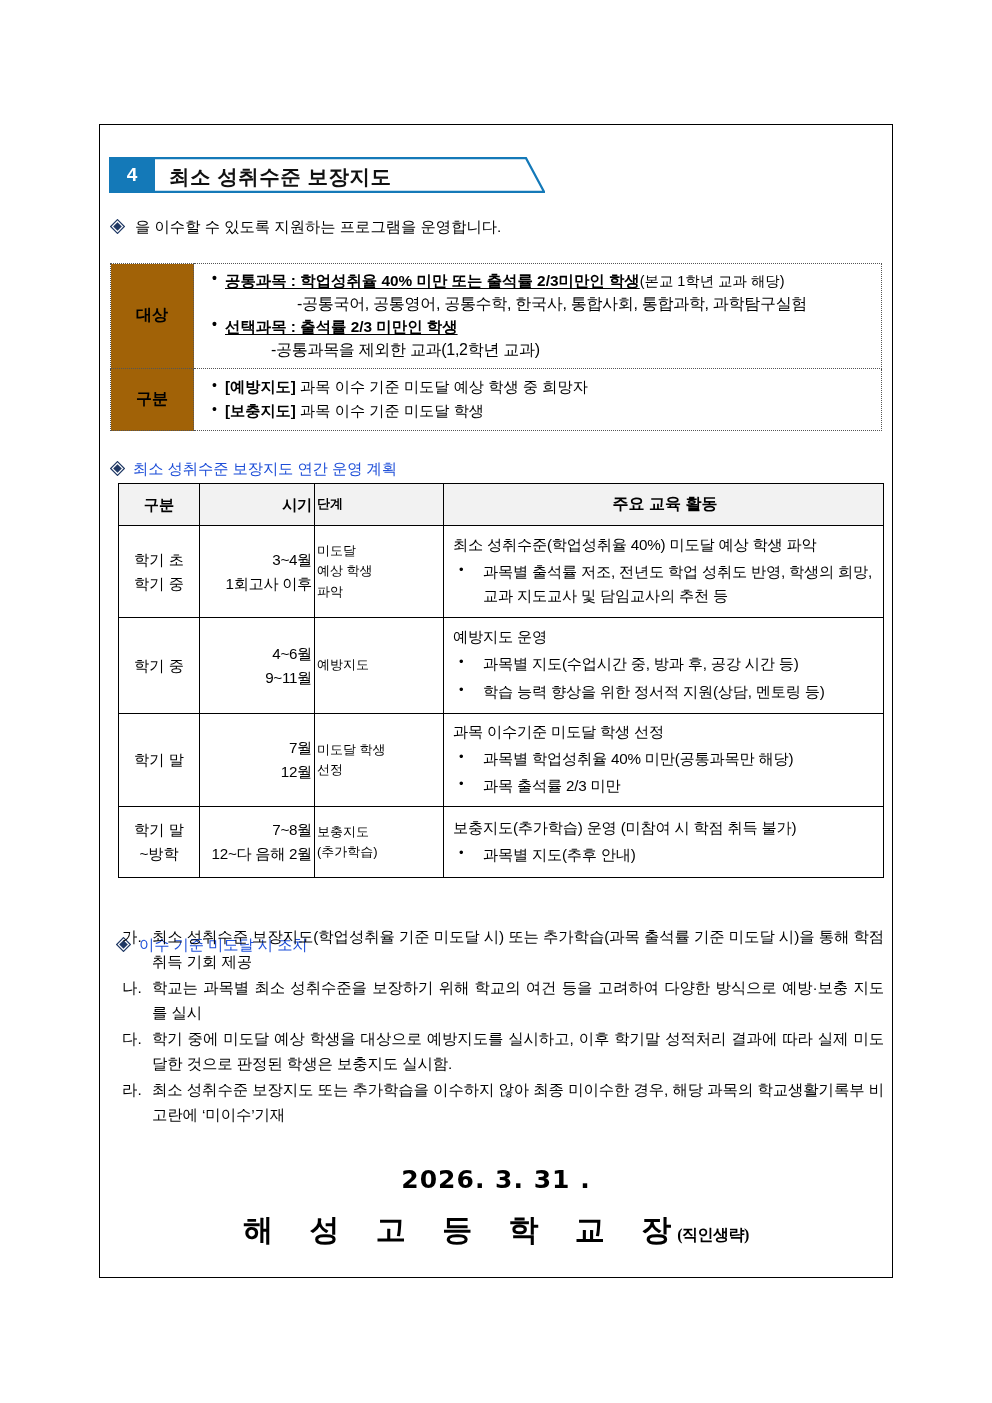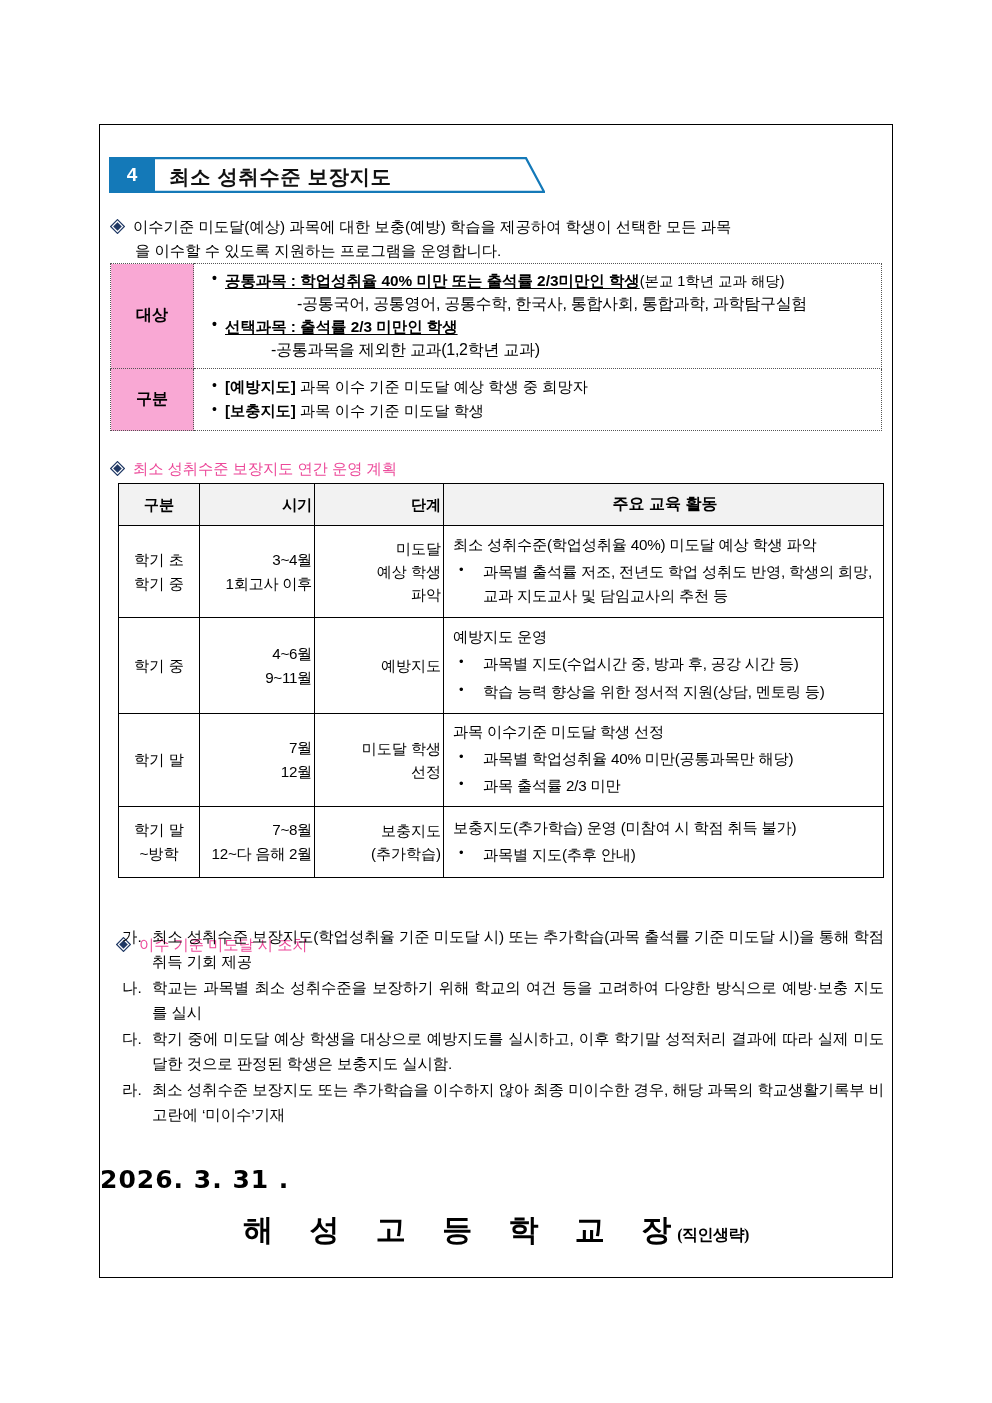--- a/index.html
+++ b/index.html
@@ -91,21 +91,21 @@
     width: 15px;
     height: 15px;
     margin-top: 4px;
     margin-right: 8px;
   }
   .dia svg { display: block; }
   .dia-text {
     font-size: 15.3px;
     line-height: 1.52;
     letter-spacing: -0.1px;
-    color: #ec4899;
+    color: #1d4ed8;
   }
 
   .intro {
     position: absolute;
     left: 10px;
     top: 90px;
     width: 772px;
     display: flex;
     align-items: flex-start;
   }
@@ -127,21 +127,21 @@
     border-collapse: collapse;
     table-layout: fixed;
   }
   .tbl1 td {
     border: 1.2px dotted #555555;
     vertical-align: middle;
     padding: 6px 17px;
   }
   .tbl1 .hd {
     width: 78px;
-    background: #f9a8d4;
+    background: #a16207;
     text-align: center;
     font-size: 16px;
     font-weight: bold;
     padding: 6px 2px;
   }
   .b-item {
     font-size: 15.4px;
     line-height: 1.42;
     position: relative;
     padding-left: 14px;
@@ -197,21 +197,21 @@
   }
   .tbl2 th {
     background: #f2f2f2;
     font-size: 16px;
     font-weight: bold;
     height: 27px;
     padding: 2px 0;
   }
   .tbl2 .c-gubun { width: 76px; text-align: center; font-size: 15.2px; line-height: 1.55; padding: 4px 2px; }
   .tbl2 .c-sigi  { width: 110px; text-align: right; font-size: 15.2px; line-height: 1.55; padding: 4px 2px; letter-spacing: -0.3px;}
-  .tbl2 .c-dangye{ width: 124px; text-align: right; font-size: 15px; line-height: 1.55; padding: 4px 2px; margin-left: 20px; }
+  .tbl2 .c-dangye{ width: 124px; text-align: left; font-size: 13px; line-height: 1.55; padding: 4px 2px; margin-left: 20px; }
   .tbl2 .c-act   { padding: 7px 6px 7px 9px; }
   .act-head {
     font-size: 15.2px;
     line-height: 1.5;
     letter-spacing: -0.2px;
   }
   .act-li {
     font-size: 15.2px;
     line-height: 1.62;
     position: relative;
@@ -254,21 +254,21 @@
     text-justify: inter-character;
     letter-spacing: -0.1px;
   }
 
   
   .footer-date {
     position: absolute;
     left: 0;
     right: 0;
     top: 1040px;
-    text-align: left;
+    text-align: center;
     font-size: 25px;
     font-weight: bold;
     letter-spacing: 1px;
     font-family: "DejaVu Sans", "Liberation Sans", sans-serif;
   }
   .footer-school {
     position: absolute;
     left: 0;
     right: 0;
     top: 1085px;
@@ -306,21 +306,20 @@
     </div>
 
     <div class="intro">
       <span class="dia">
         <svg width="15" height="15" viewBox="0 0 15 15" xmlns="http://www.w3.org/2000/svg">
           <path d="M7.5,0.6 L14.4,7.5 L7.5,14.4 L0.6,7.5 Z" fill="#ffffff" stroke="#1f3864" stroke-width="1.2"></path>
           <path d="M7.5,3.2 L11.8,7.5 L7.5,11.8 L3.2,7.5 Z" fill="#1f3864"></path>
         </svg>
       </span>
       <span class="para">
-        <span>이수기준 미도달(예상) 과목에 대한 보충(예방) 학습을 제공하여 학생이 선택한 모든 과목</span>
         <span class="l2">을 이수할 수 있도록 지원하는 프로그램을 운영합니다.</span>
       </span>
     </div>
 
     <table class="tbl1">
       <tbody>
         <tr>
           <td class="hd">대상</td>
           <td>
             <div class="b-item">

